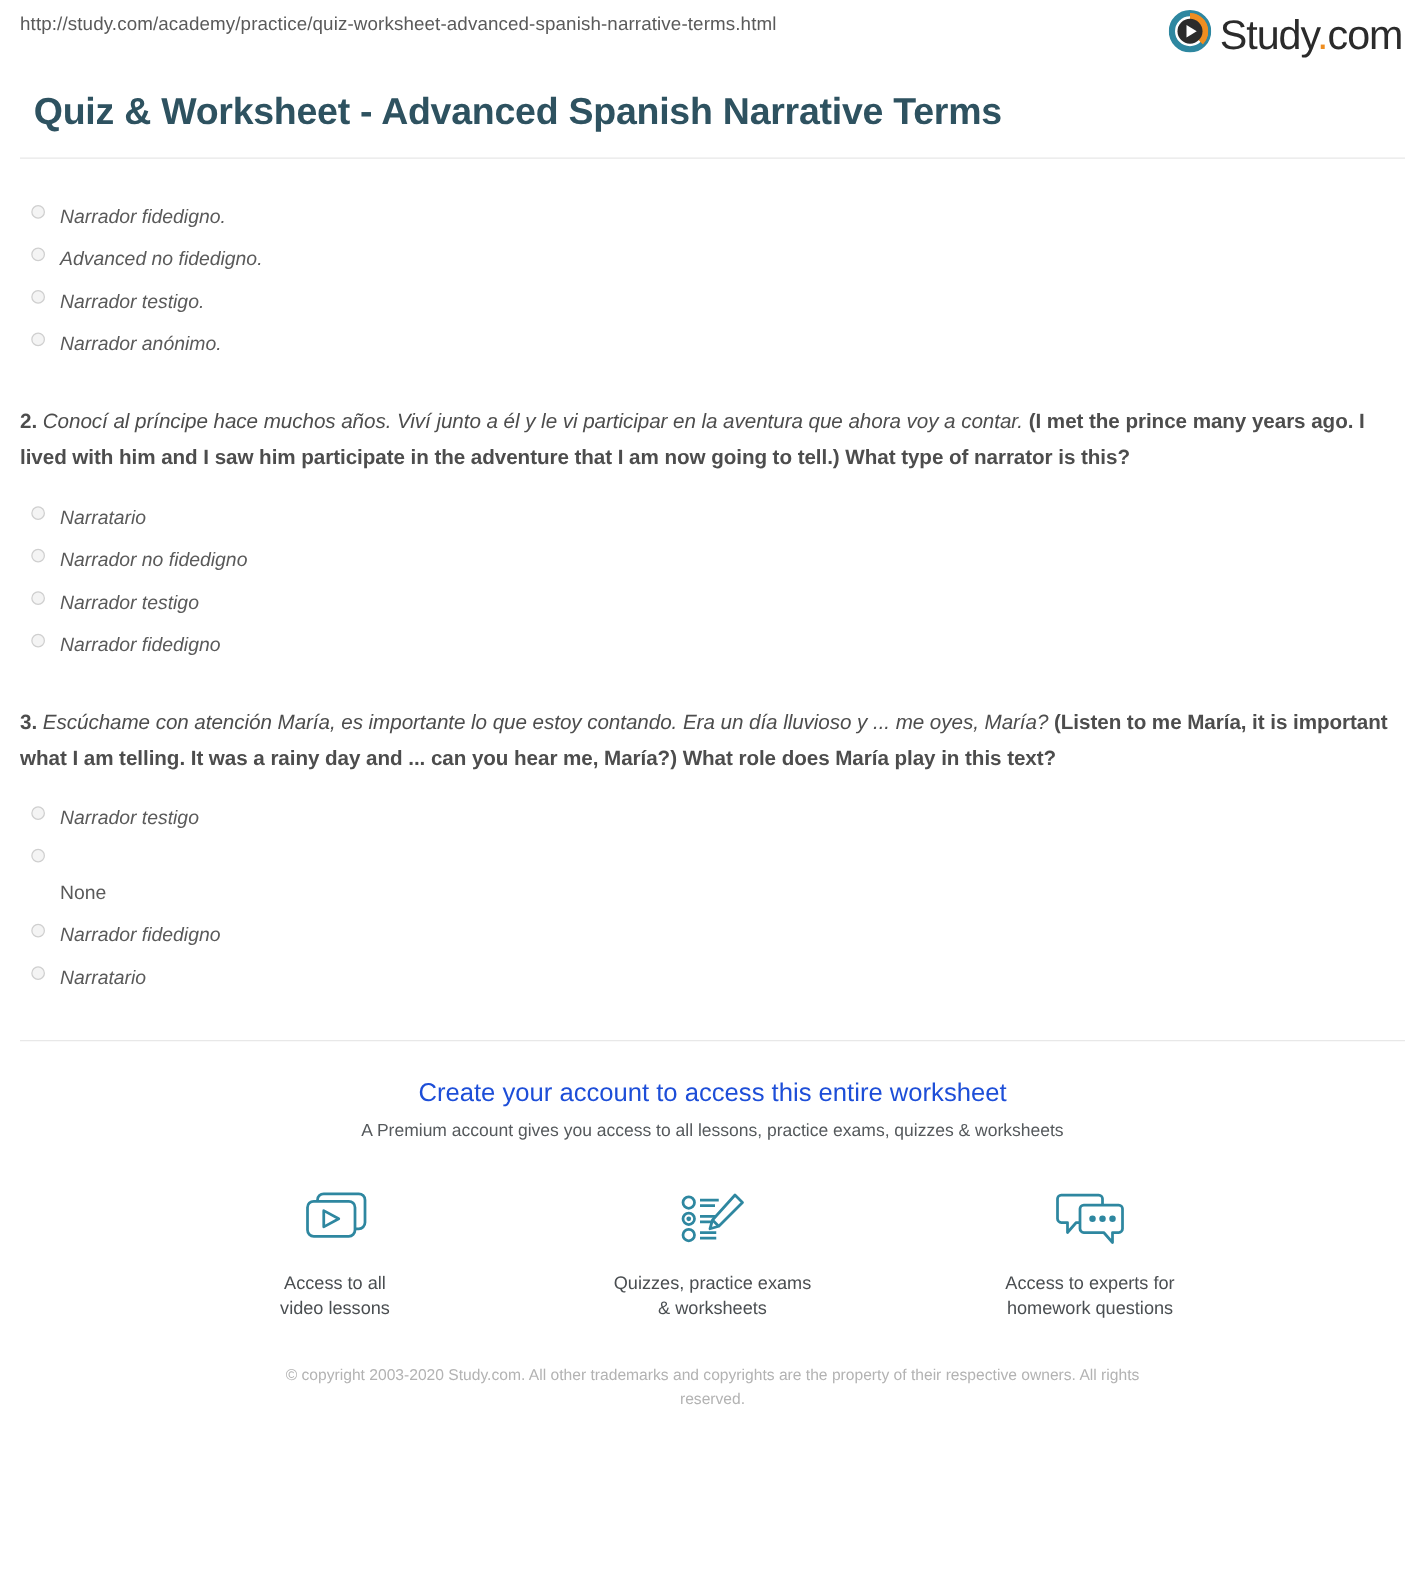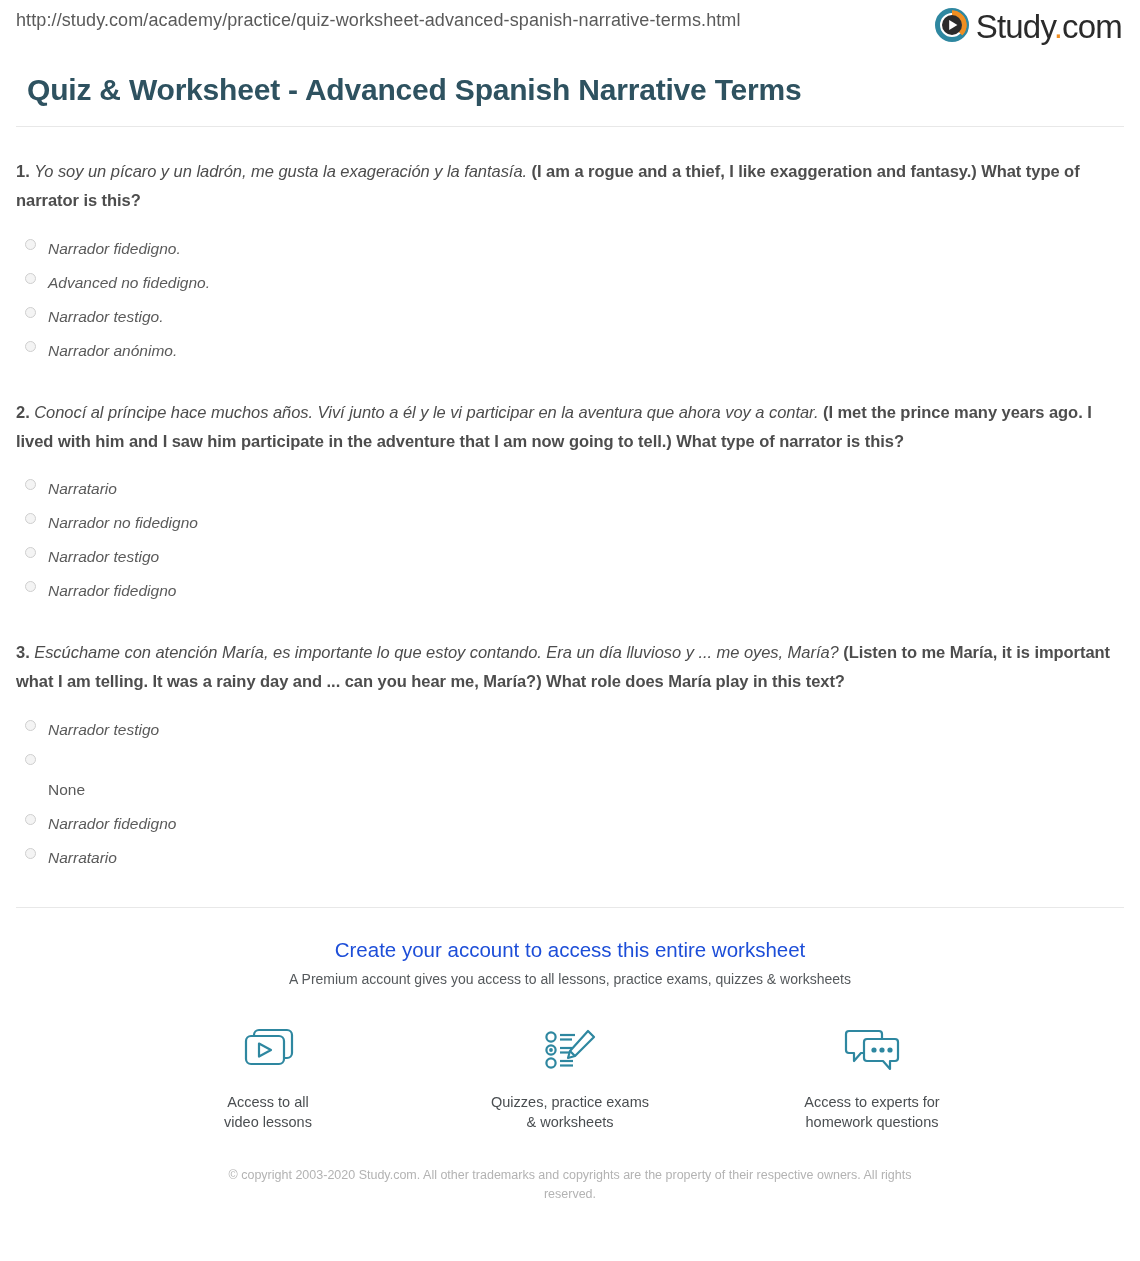--- a/index.html
+++ b/index.html
@@ -22,21 +22,21 @@
   }
 
   
   .header {
     position: relative;
     height: 60px;
     padding: 12px 16px 0 16px;
     box-sizing: border-box;
   }
   .url {
-    font-size: 18px;
+    font-size: 15px;
     color: #5a5a5a;
     letter-spacing: 0.1px;
     line-height: 16px;
     white-space: nowrap;
   }
   .logo {
     position: absolute;
     right: 18px;
     top: 8px;
     display: flex;
@@ -186,21 +186,20 @@
       </span>
       <span class="logo-word"><span>Study</span><span class="dot">.</span><span class="tld">com</span></span>
     </div>
   </div>
 
   <h1 class="title">Quiz &amp; Worksheet - Advanced Spanish Narrative Terms</h1>
   <hr class="rule">
 
   <div class="questions">
       <div class="question-block">
-        <p class="q-text"><span class="q-num">1.</span> <span class="q-es">Yo soy un pícaro y un ladrón, me gusta la exageración y la fantasía.</span> <span class="q-en">(I am a rogue and a thief, I like exaggeration and fantasy.) What type of narrator is this?</span></p>
         <ul class="options">
           <li class="option">
             <span class="radio"></span>
             <span class="option-label">Narrador fidedigno.</span>
           </li>
           <li class="option">
             <span class="radio"></span>
             <span class="option-label">Advanced no fidedigno.</span>
           </li>
           <li class="option">

